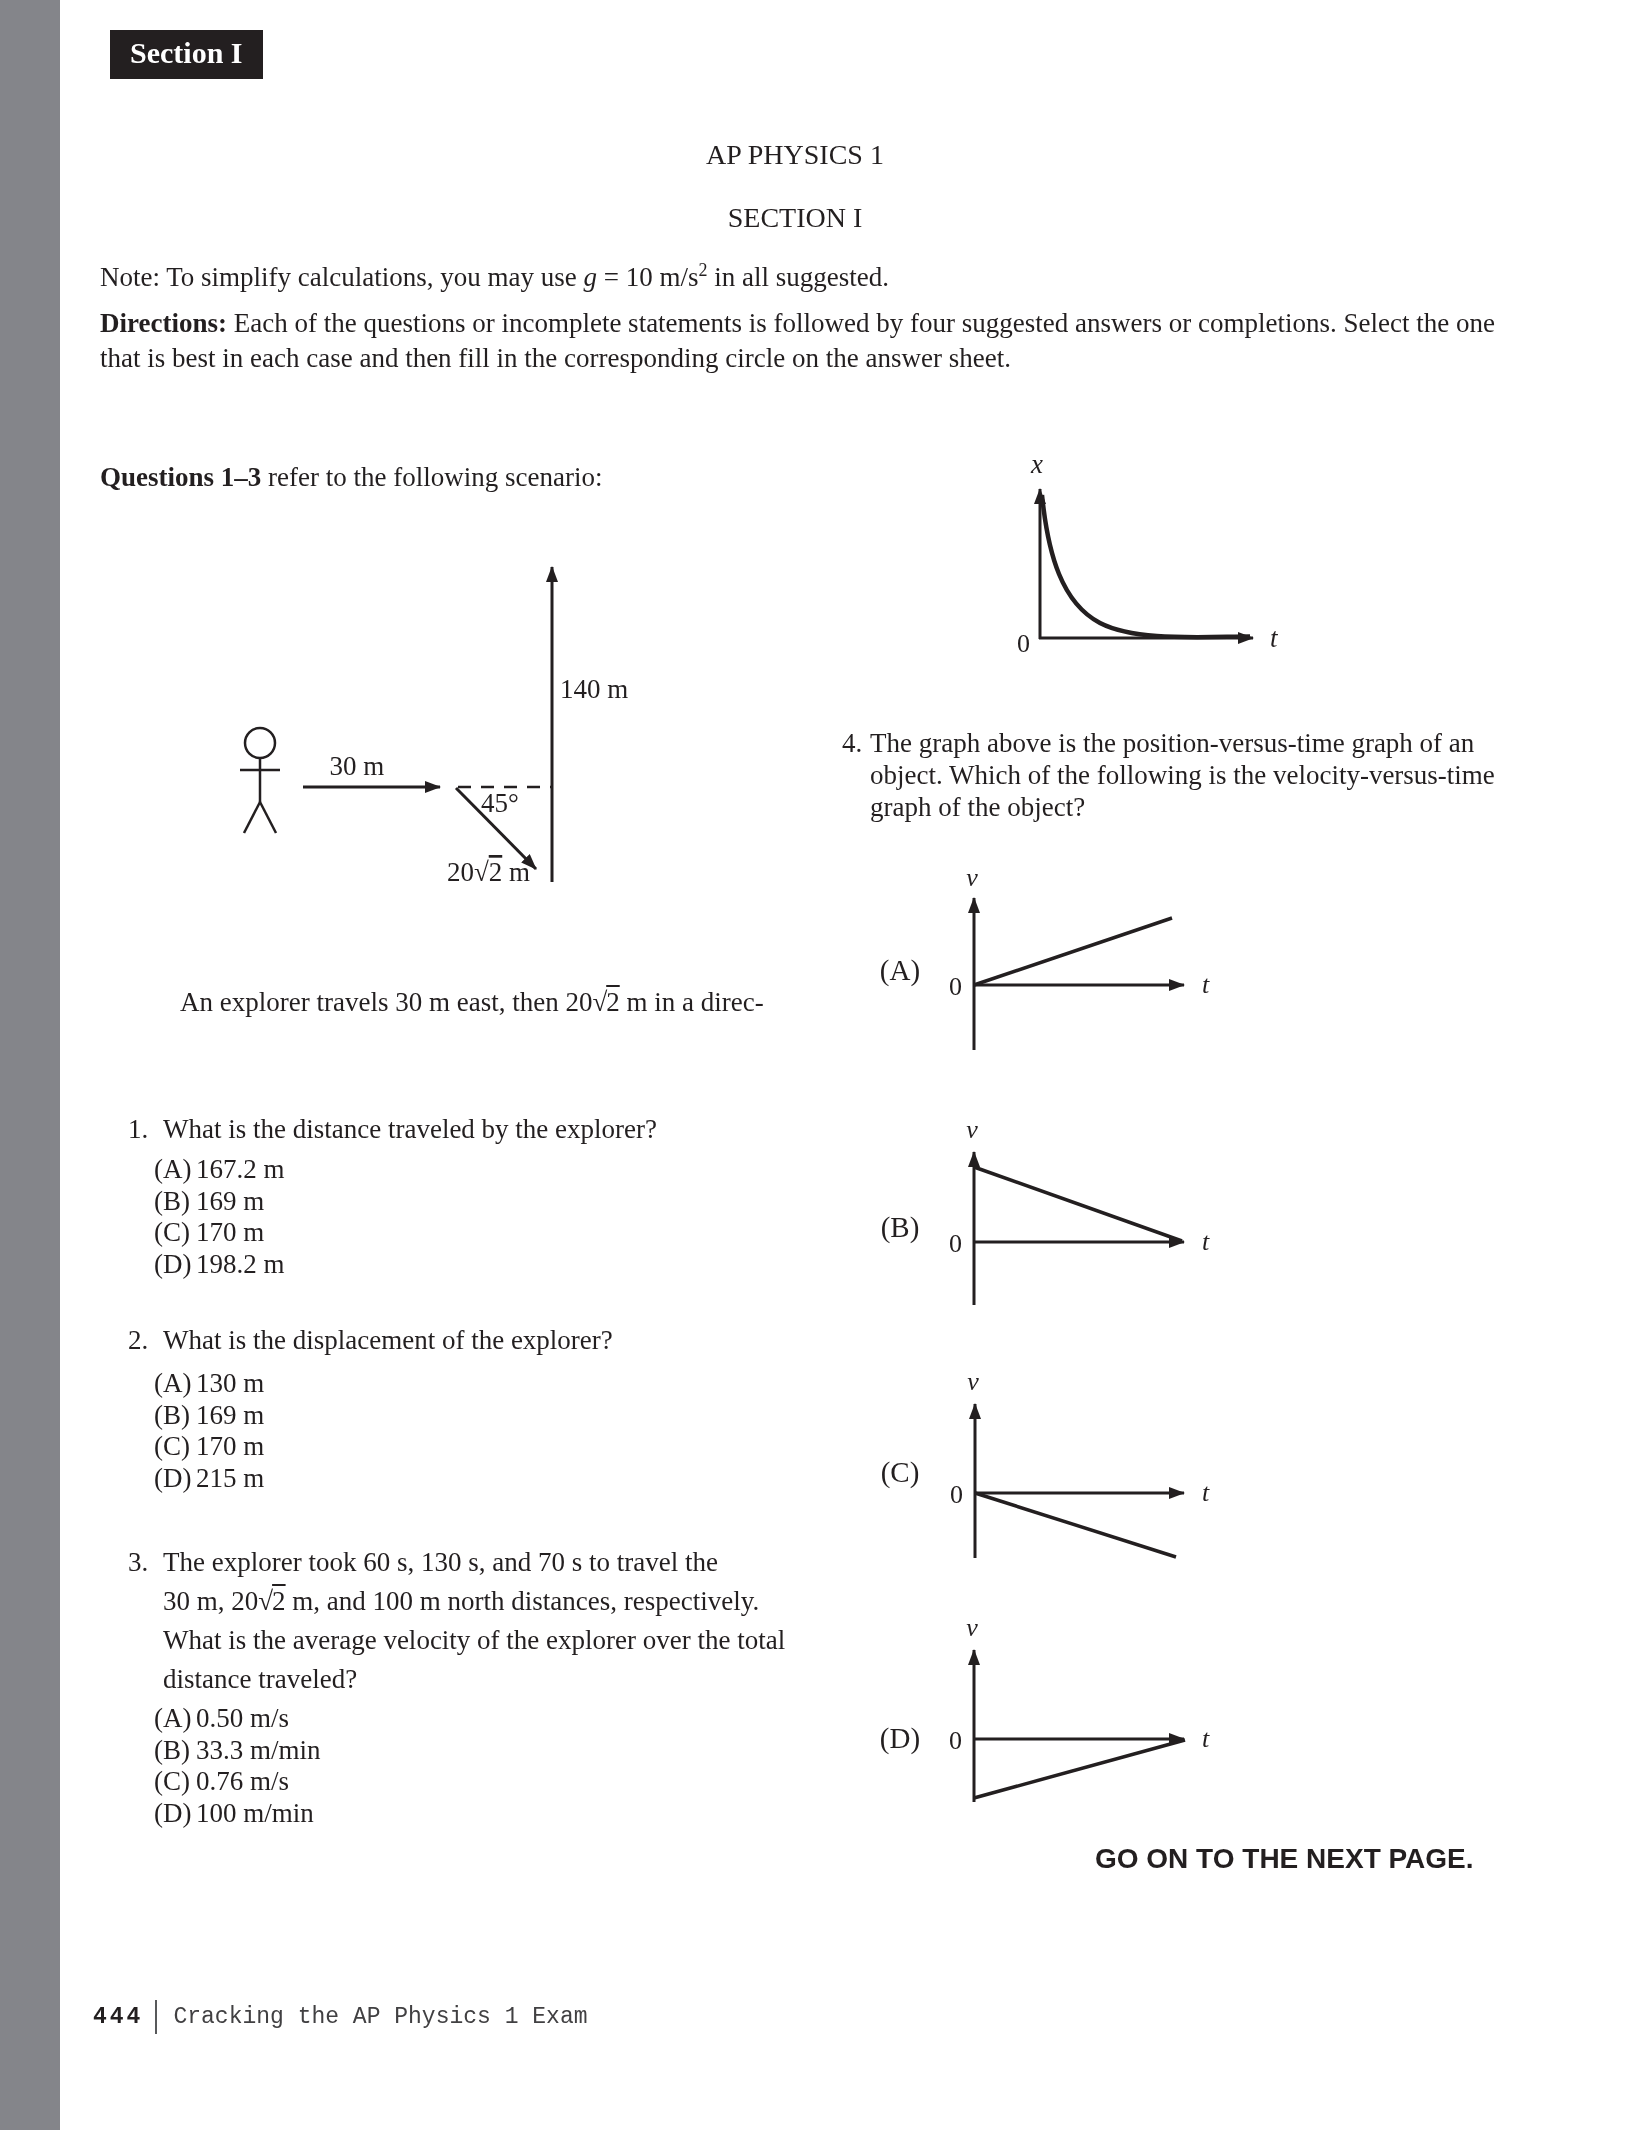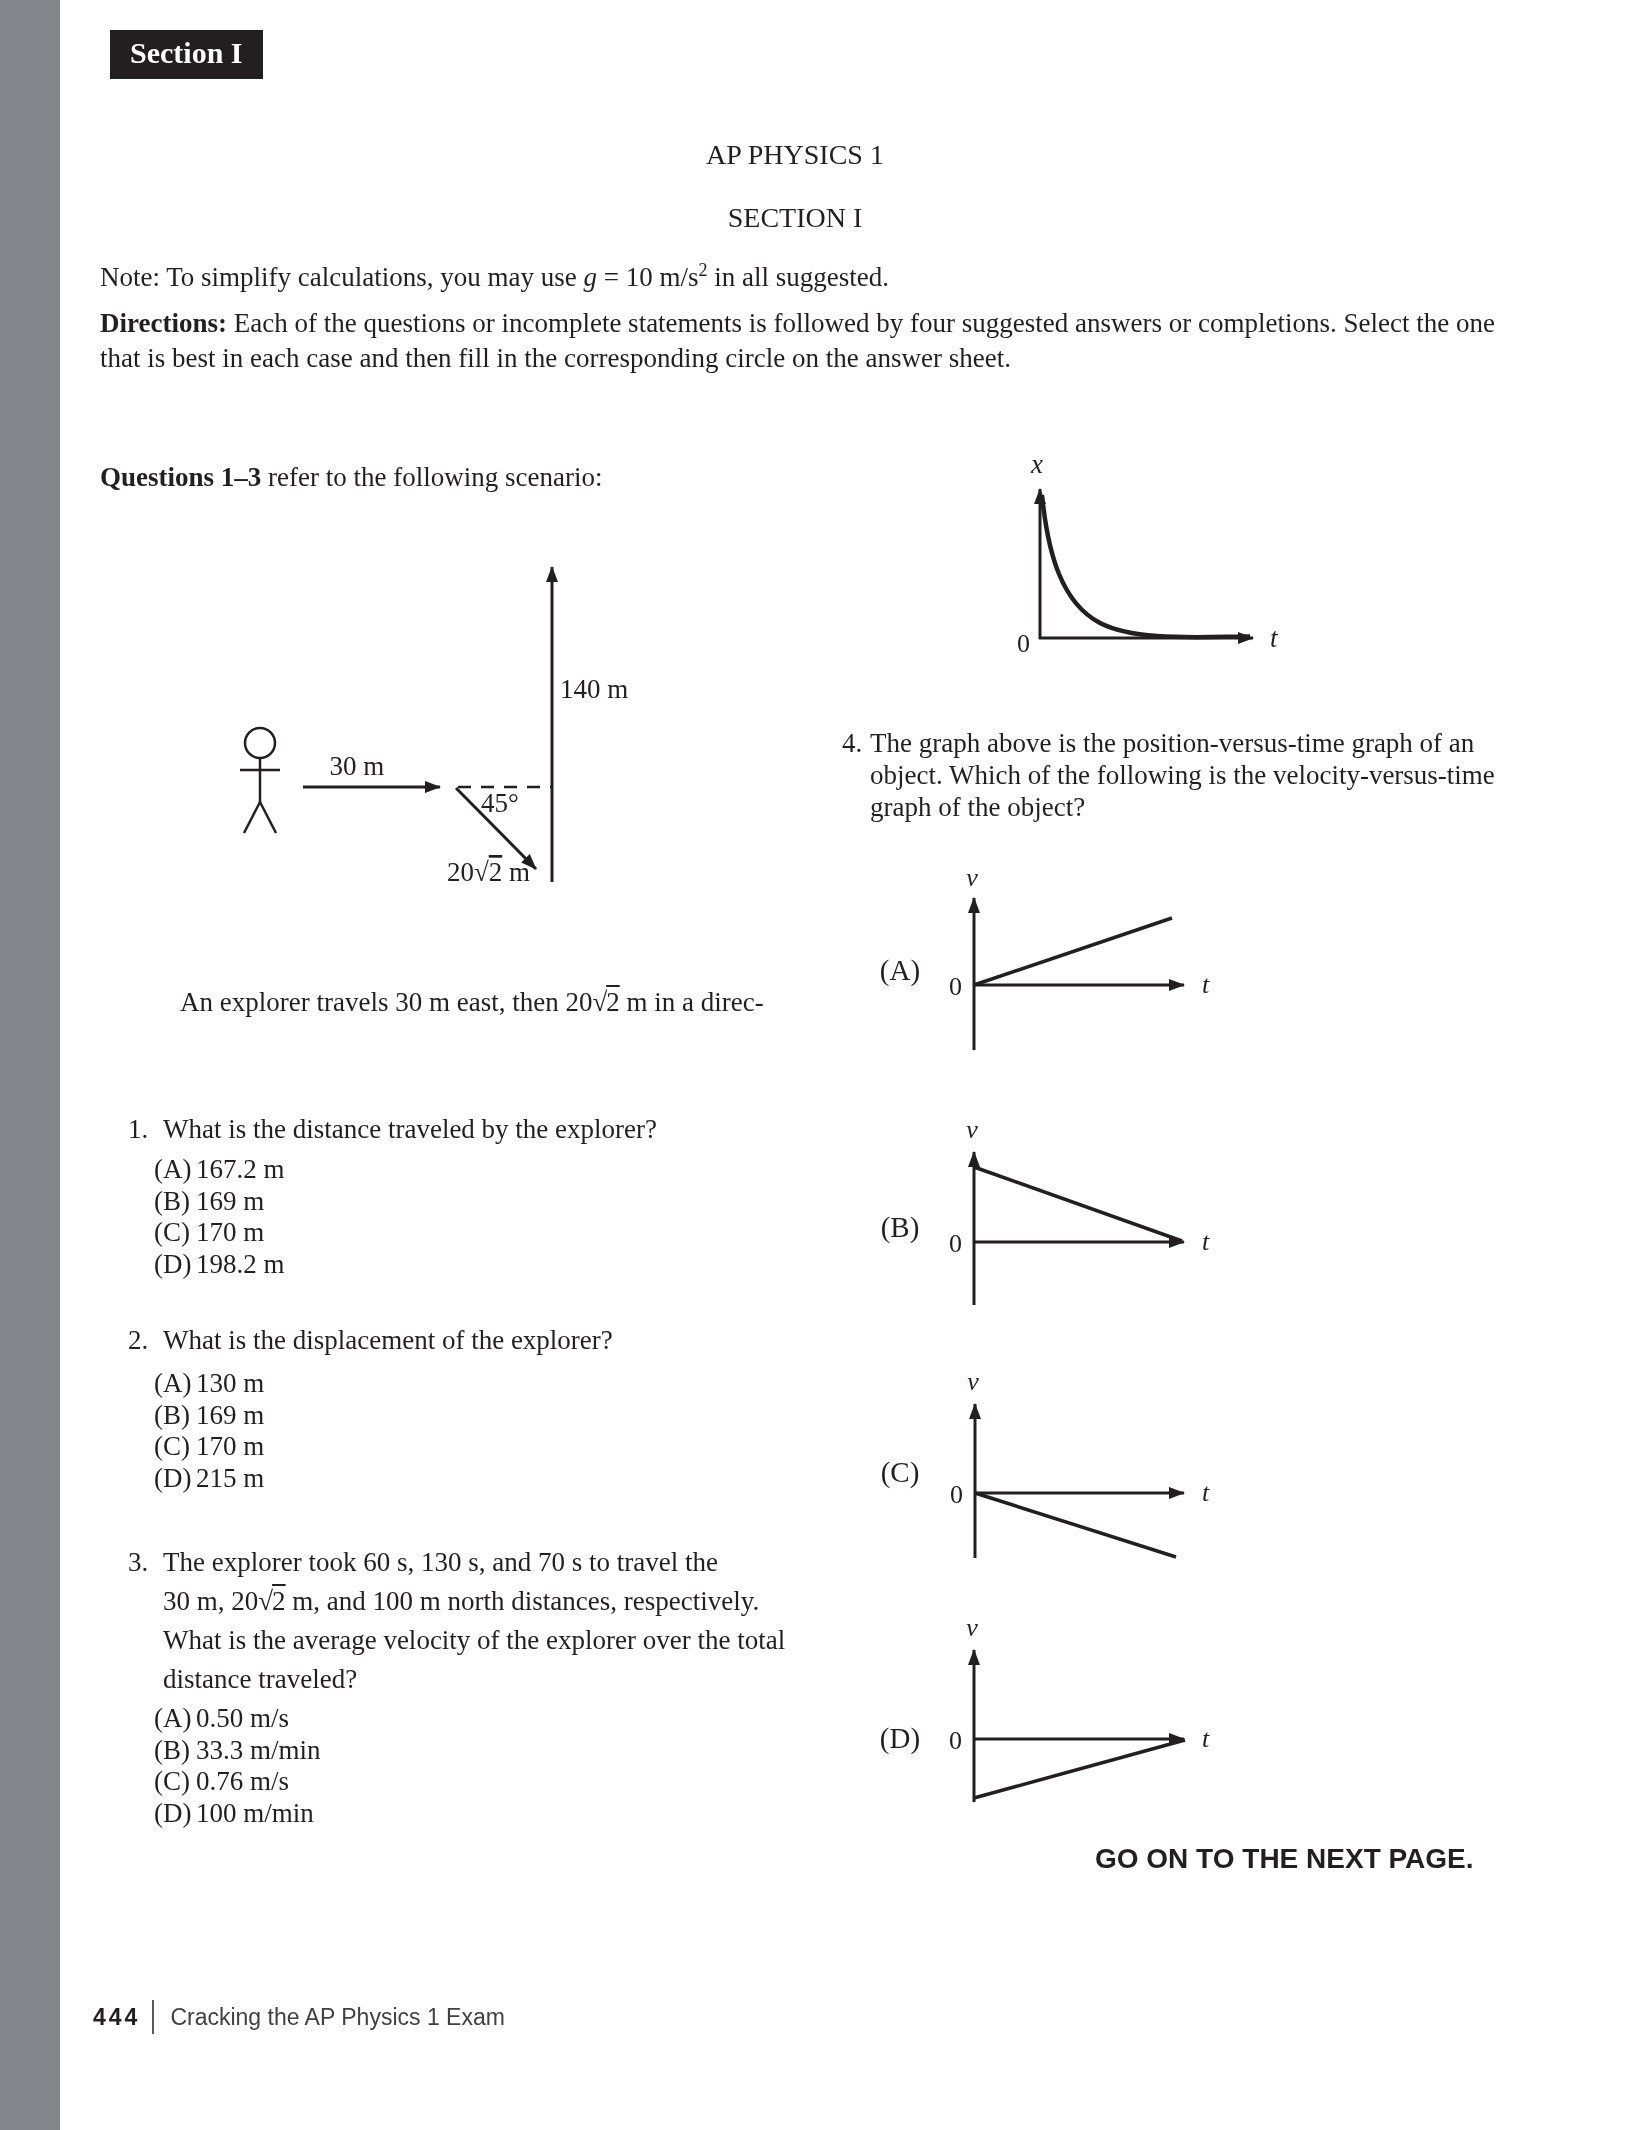--- a/index.html
+++ b/index.html
@@ -28,21 +28,21 @@
   .qnum{width:35px;flex:0 0 35px;}
   .qnum4{width:28px;flex:0 0 28px;}
   .stemlines{line-height:32px;}
   .q3lines{line-height:39px;}
   .choices{margin:9px 0 0 26px;}
   .choice{display:flex;line-height:31.5px;}
   .clabel{width:42px;flex:0 0 42px;}
   .goon{left:1095px;top:1843px;font-family:"Liberation Sans",sans-serif;
         font-weight:bold;font-size:28px;color:#231f20;text-align:right;}
   .footer{left:93px;top:2000px;display:flex;align-items:center;
-          font-family:Liberation Sans, sans-serif;font-size:23px;justify-content:space-between;}
+          font-family:Liberation Mono, monospace;font-size:23px;justify-content:space-between;}
   .pagenum{font-weight:bold;letter-spacing:3px;}
   .fsep{width:0;border-left:2.5px solid #58595b;height:34px;margin:0 16px 0 12px;}
   .booktitle{color:#414042;}
   svg{overflow:visible;}
   svg text{font-family:"Liberation Serif",serif;fill:#231f20;font-size:26px;}
   svg .lbl27{font-size:27px;}
   svg .glabel{font-size:29px;}
   svg line, svg path.stroke, svg circle{stroke:#231f20;fill:none;}
   svg line{stroke-width:3;}
   svg .thin{stroke-width:2.5;}

